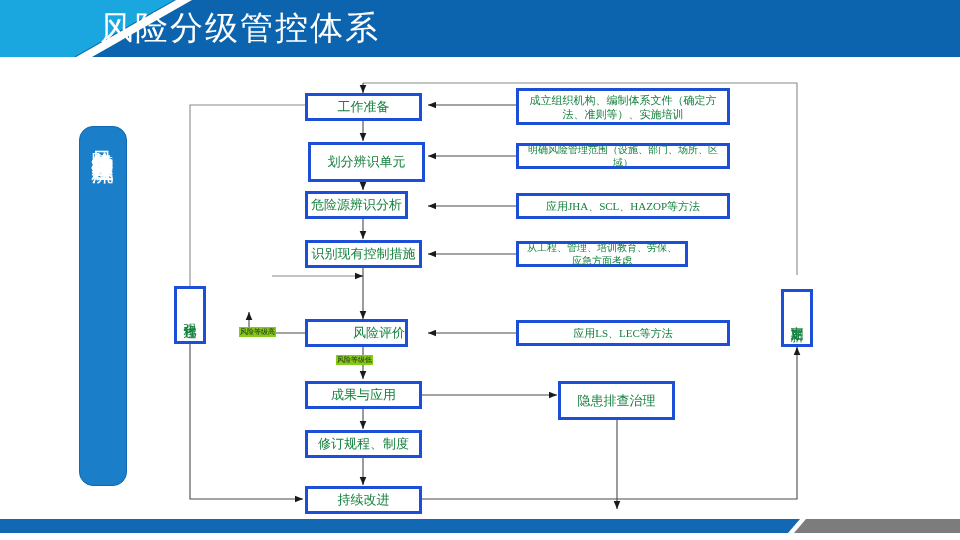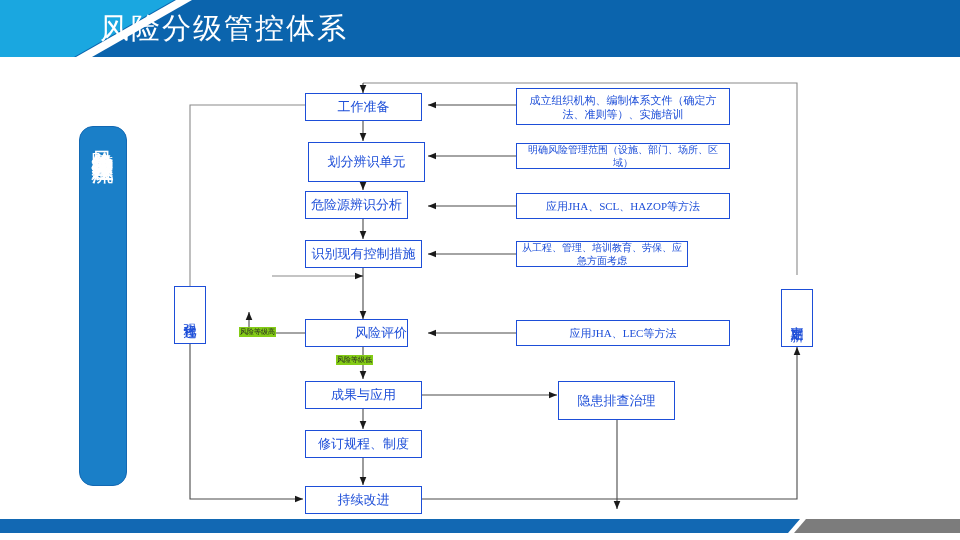--- a/index.html
+++ b/index.html
@@ -20,21 +20,21 @@
     background:#1aa7e0;
     clip-path:polygon(0 0,174px 0,74px 57px,0 57px);
   }
   #header-slash{
     position:absolute;left:0;top:0;width:280px;height:57px;
     background:#ffffff;
     clip-path:polygon(176px 0,192px 0,92px 57px,76px 57px);
   }
   #header-title{
     position:absolute;left:100px;top:0;height:57px;line-height:57px;
-    color:#ffffff;font-size:29px;letter-spacing:2px;
+    color:#ffffff;font-size:33px;letter-spacing:2px;
     font-family:"Liberation Serif","DejaVu Serif",serif;
     white-space:nowrap;
     text-align:right;
   }
   
   #footer{position:absolute;left:0;top:519px;width:960px;height:21px;}
   #footer-blue{
     position:absolute;left:0;top:0;width:810px;height:14px;
     background:#1268b3;
     clip-path:polygon(0 0,800px 0,788px 14px,0 14px);
@@ -57,24 +57,24 @@
     color:#ffffff;font-size:22px;line-height:29px;
     writing-mode:vertical-rl;text-orientation:upright;
     letter-spacing:1px;
     font-family:"Liberation Serif","DejaVu Serif",serif;
   }
   
   #canvas{position:absolute;left:0;top:57px;width:960px;height:462px;}
   #wires{position:absolute;left:0;top:0;width:960px;height:462px;}
   .node{
     position:absolute;background:#ffffff;
-    border:1px solid #1d4ed8;
+    border:3px solid #1d4ed8;
     box-sizing:border-box;
     display:flex;align-items:center;justify-content:center;
-    text-align:center;color:#1d4ed8;
+    text-align:center;color:#15803d;
     font-family:"Liberation Serif","DejaVu Serif",serif;
   }
   .n-main{font-size:13px;}
   .n-desc{font-size:11px;line-height:14px;padding:2px 6px;}
   .n-desc-sm{font-size:10px;line-height:13px;padding:4px 4px;}
   .n-vert{font-size:13px;letter-spacing:1px;}
   .n-vert span{writing-mode:vertical-rl;text-orientation:upright;line-height:17px;}
   .n-tiny{font-size:7px;line-height:9px;padding:2px;}
   .n-tiny span{display:block;}
   .edge-label{
@@ -182,21 +182,21 @@
   <div class="node n-desc-sm" style="left:516px;top:86px;width:214px;height:26px;">
     <span>明确风险管理范围（设施、部门、场所、区域）</span>
   </div>
   <div class="node n-desc" style="left:516px;top:136px;width:214px;height:26px;">
     <span>应用JHA、SCL、HAZOP等方法</span>
   </div>
   <div class="node n-desc-sm" style="left:516px;top:184px;width:172px;height:26px;">
     <span>从工程、管理、培训教育、劳保、应急方面考虑</span>
   </div>
   <div class="node n-desc" style="left:516px;top:263px;width:214px;height:26px;">
-    <span>应用JHA、LEC等方法</span>
+    <span>应用LS、LEC等方法</span>
   </div>
 
   <div class="edge-label" style="left:239px;top:270px;">
     <span>风险等级高</span>
   </div>
   <div class="edge-label" style="left:336px;top:298px;">
     <span>风险等级低</span>
   </div>
 </div>
 

